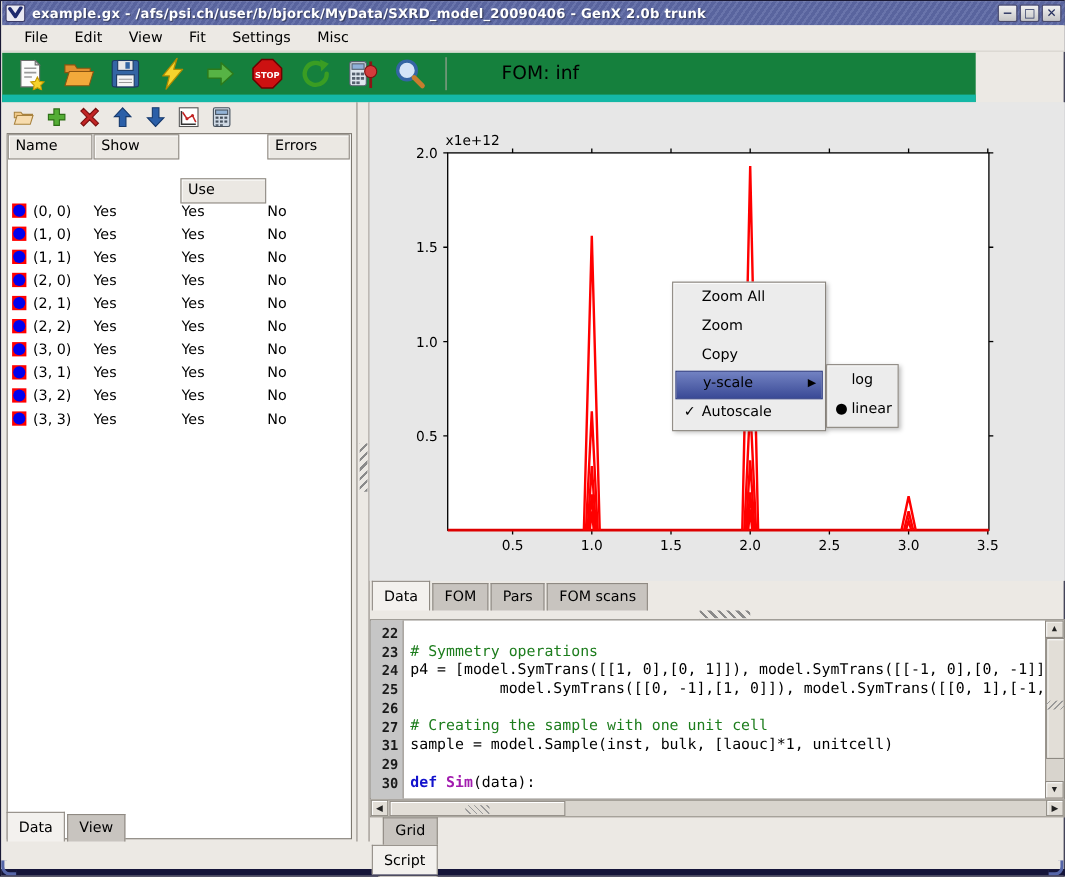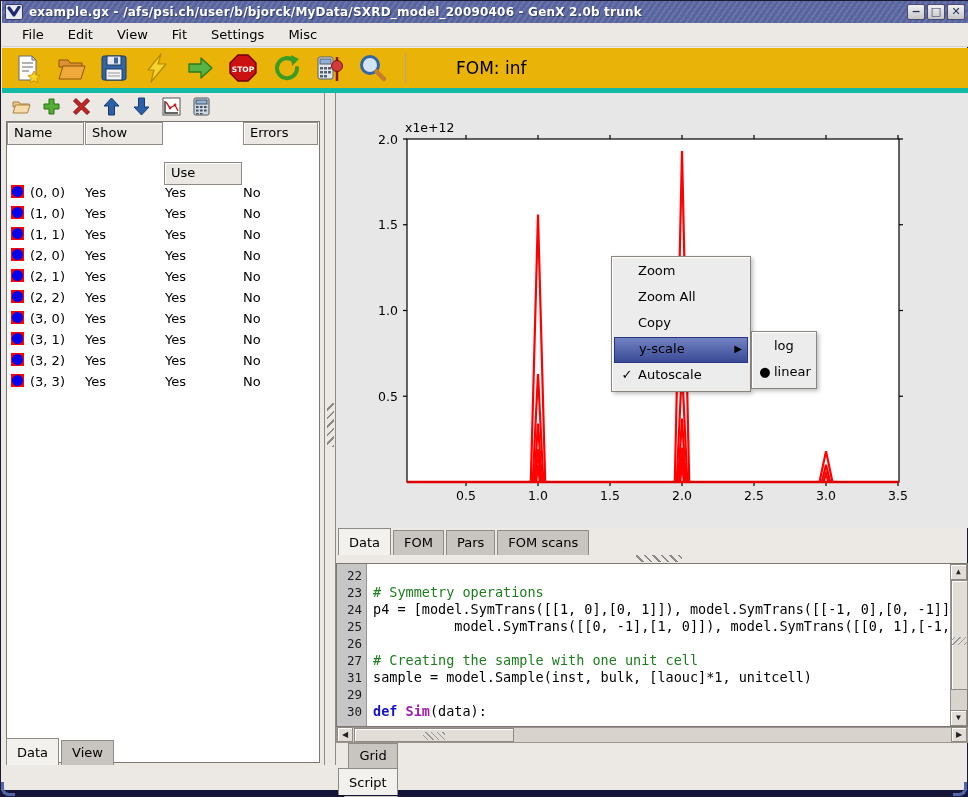--- a/index.html
+++ b/index.html
@@ -21,22 +21,22 @@
     border:1px solid #4a4a6a; border-radius:2px; color:#26305e; font-weight:bold;
     font-size:11px; line-height:13px; text-align:center; cursor:default; }
 
   
   .menubar { position:absolute; left:1px; top:22px; width:966px; height:24px;
     background:#ece9e4; display:flex; align-items:center; padding-left:8px;
     border-bottom:1px solid #d6d2cc; }
   .menu-item { padding:3px 12px; }
 
   
-  .toolbar { position:absolute; left:1px; top:47px; width:966px; height:45px;
-    background:#eab308; border-bottom:5px solid #14b8a6; display:flex; align-items:center; padding-left:8px; }
+  .toolbar { position:absolute; left:1px; top:47px; width:885px; height:45px;
+    background:#15803d; border-bottom:7px solid #14b8a6; display:flex; align-items:center; padding-left:8px; }
   .tool-btn { width:36px; height:36px; display:flex; align-items:center; justify-content:center; margin-right:7px; }
   .tool-sep { width:1px; height:30px; background:#aaa49c; margin:0 8px; }
   .fom-label { font-size:17px; margin-left:42px; }
 
   
   .left-panel { position:absolute; left:1px; top:92px; width:322px; height:672px; background:#ece9e4; }
   .mini-toolbar { height:27px; display:flex; align-items:center; padding-left:8px; gap:8px; }
   .mini-btn { width:22px; height:22px; display:flex; align-items:center; justify-content:center; }
   .data-list { position:absolute; left:4px; top:28px; width:314px; height:642px;
     background:#fff; border:1px solid #7c776f; }
@@ -67,21 +67,21 @@
   
   .right-panel { position:absolute; left:335px; top:92px; width:632px; height:672px; }
   .plot-area { position:absolute; left:0; top:0; width:632px; height:435px; background:#e7e7e7; }
   .plot-tabs { position:absolute; left:2px; top:435px; }
   .plot-hsash { left:300px; top:462px; }
 
   
   .editor { position:absolute; left:0px; top:470px; width:632px; height:164px;
     background:#fff; border:1px solid #7c776f; display:flex; font-family:"DejaVu Sans Mono","Liberation Mono",monospace; }
   .gutter { width:30px; background:#c6c6c6; border-right:1px solid #9a958e;
-    font-size:12.5px; color:#1a1a1a; text-align:right; padding:3px 4px 0 0; }
+    font-size:12.5px; color:#1a1a1a; text-align:right; padding:3px 4px 0 0;font-weight:bold; }
   .gutter div { height:17px; line-height:17px; }
   .code { flex:1; overflow:hidden; padding:3px 0 0 6px; font-size:13.5px; }
   .code-line { height:17px; line-height:17px; white-space:pre; }
   .tok-comment { color:#1d7d1d; }
   .tok-keyword { color:#1212cc; font-weight:bold; }
   .tok-func { color:#a21caf; font-weight:bold; }
   .vscroll { width:17px; background:#d8d4cd; border-left:1px solid #9a958e; position:relative; }
   .scroll-btn { position:absolute; width:17px; height:16px; background:#e2ded7; border:1px solid #8f8a83;
     box-shadow:inset 1px 1px 0 #fff; font-size:8px; text-align:center; line-height:14px; color:#222; }
   .vthumb { position:absolute; left:0; top:16px; width:17px; height:110px; background:#e2ded7;
@@ -473,22 +473,22 @@
         <div class="tab active">Script</div>
         <div class="tab">Shell</div>
       </div>
   </div>
 
   <div class="bottom-edge"></div>
   <div class="corner bl"></div>
   <div class="corner br"></div>
 
   <div class="ctx-menu" id="context-menu">
+      <div class="ctx-item"><span class="mark"></span><span>Zoom All</span></div>
       <div class="ctx-item"><span class="mark"></span><span>Zoom</span></div>
-      <div class="ctx-item"><span class="mark"></span><span>Zoom All</span></div>
       <div class="ctx-item"><span class="mark"></span><span>Copy</span></div>
       <div class="ctx-item hilite"><span class="mark"></span><span>y-scale</span><span class="arrow">▶</span></div>
       <div class="ctx-item"><span class="mark">✓</span><span>Autoscale</span></div>
     </div>
   <div class="ctx-menu" id="context-submenu">
       <div class="ctx-item"><span class="mark"></span><span>log</span></div>
       <div class="ctx-item"><span class="mark">●</span><span>linear</span></div>
     </div>
 
 </div>

